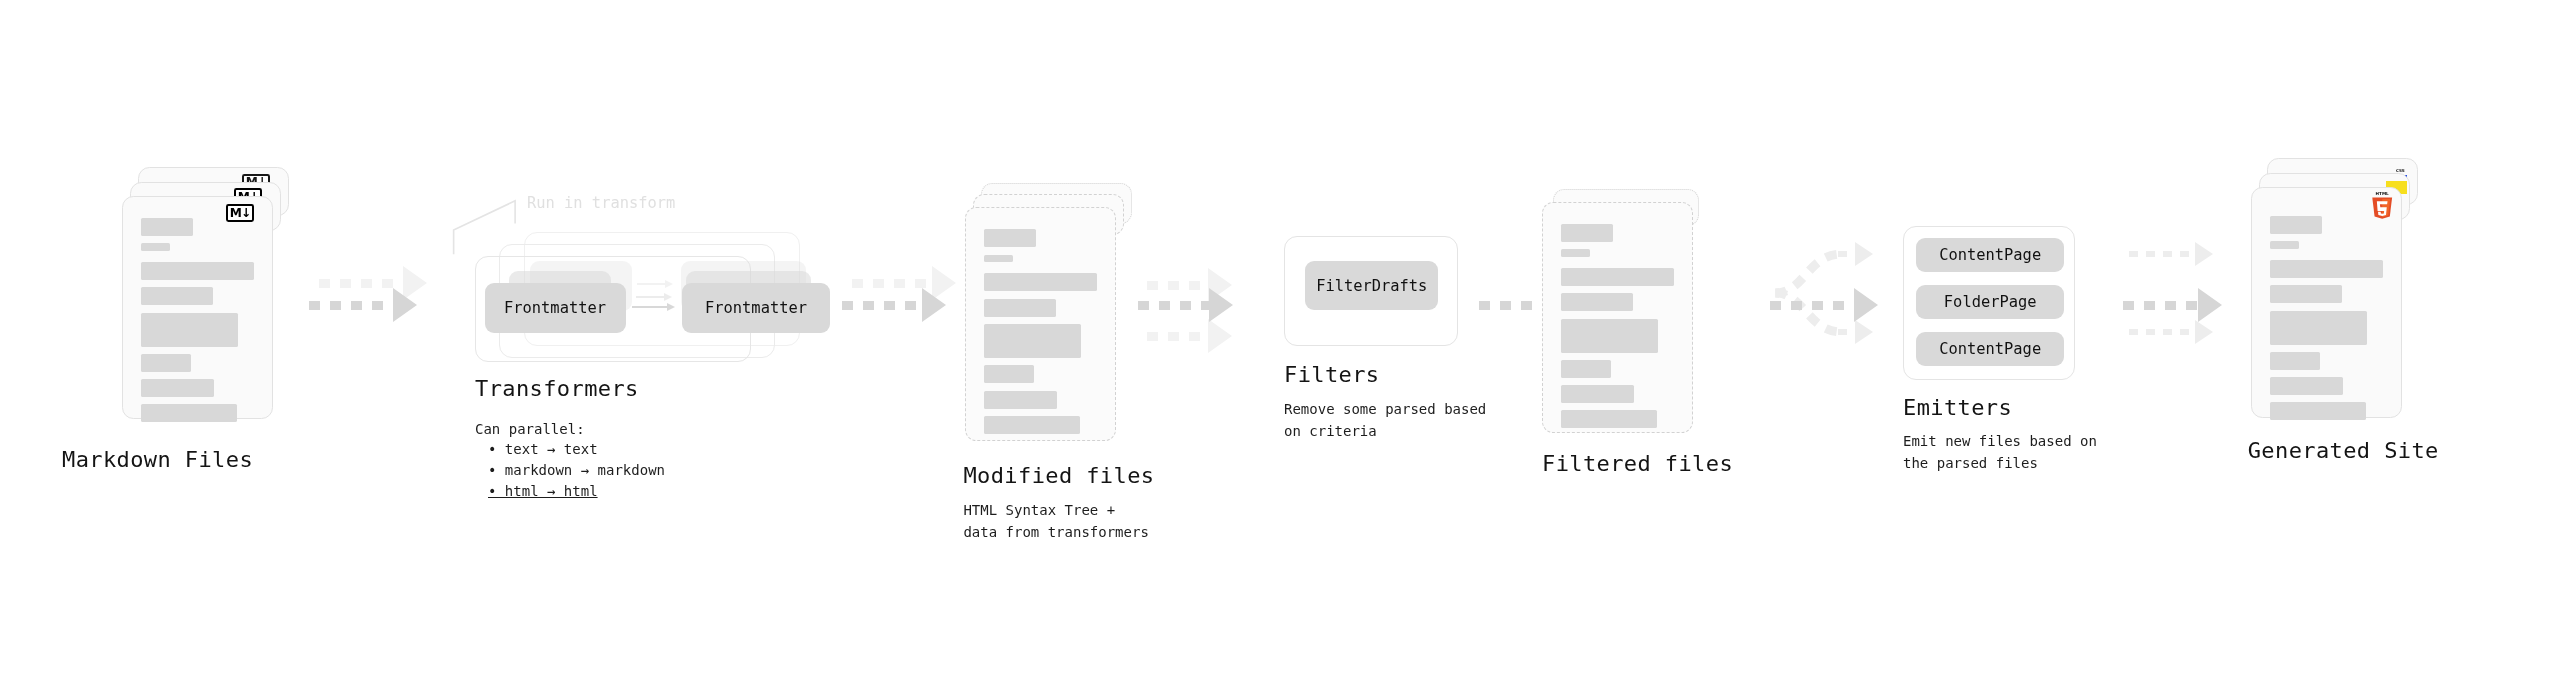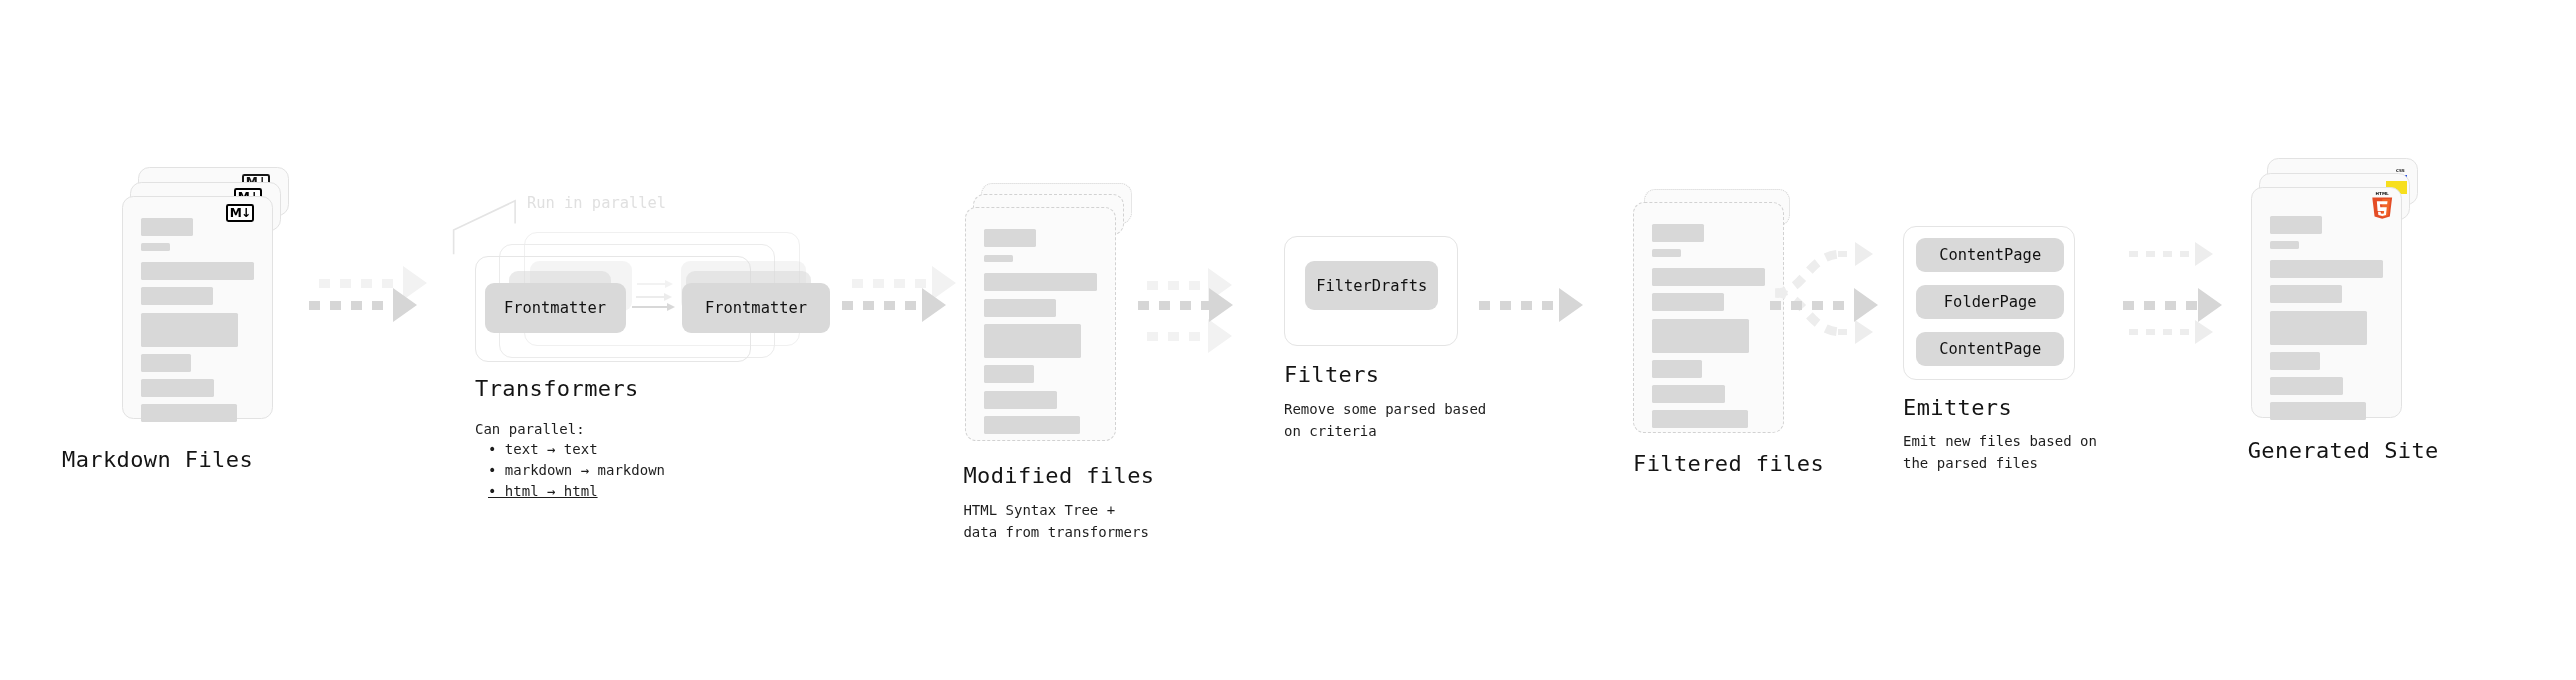--- a/index.html
+++ b/index.html
@@ -152,21 +152,21 @@
 <div class="arrow a-main" style="left:309px; top:288px;">
   <div class="dashes" style="width:85px;"></div>
     <div class="head"></div>
 </div>
 
 <div class="stage" style="left:452px; top:191px; width:423px;">
 
   <svg class="leader" width="89" height="65" style="left:0px; top:0px;" viewBox="0 0 110 80">
     <path d="M2 78 L2 48 L78 12 L78 40" fill="none" stroke="#e4e4e4" stroke-width="2"></path>
   </svg>
-  <div class="parallel-label" style="left:75px; top:3.3px;">Run in parallel</div>
+  <div class="parallel-label" style="left:75px; top:3.3px;">Run in transform</div>
 
   <div class="tgroup g1" style="left:72px; top:41px; width:276px; height:114px;"></div>
   <div class="tgroup g2" style="left:47px; top:53px; width:276px; height:114px;"></div>
   <div class="tgroup" style="left:23px; top:65px; width:276px; height:106px;"></div>
 
   <div class="chip ghost2" style="left:78px; top:70px; width:102px; height:50px;"></div>
   <div class="chip ghost2" style="left:229px; top:70px; width:125px; height:50px;"></div>
   <div class="chip ghost" style="left:57px; top:80px; width:102px; height:50px;"></div>
   <div class="chip ghost" style="left:234px; top:80px; width:125px; height:50px;"></div>
 
@@ -251,21 +251,21 @@
   <div class="title" style="left:0; top:126px;">Filters</div>
   <div class="subtitle" style="left:0; top:163px;">Remove some parsed based
 on criteria</div>
 </div>
 
 <div class="arrow a-main" style="left:1479px; top:288px;">
   <div class="dashes" style="width:81px;"></div>
     <div class="head"></div>
 </div>
 
-<div class="stage" style="left:1633px; top:189px; width:211px;">
+<div class="stage" style="left:1542px; top:189px; width:211px;">
   <div class="card-stack" style="width:167px; height:244px;">
     <div class="card dashed dotted-top" style="left:11.4px; top:0; width:146px; height:37px;"></div>
     <div class="card dashed" style="left:0; top:13px; width:151px; height:231px;">
       <div class="skel-wrap">
         <div class="skel" style="width:52px;"></div>
         <div class="skel h-sm"></div>
         <div class="skel" style="width:100%;"></div>
         <div class="skel" style="width:64%;"></div>
         <div class="skel" style="height:34px;width:86%;"></div>
         <div class="skel" style="width:44%;"></div>

